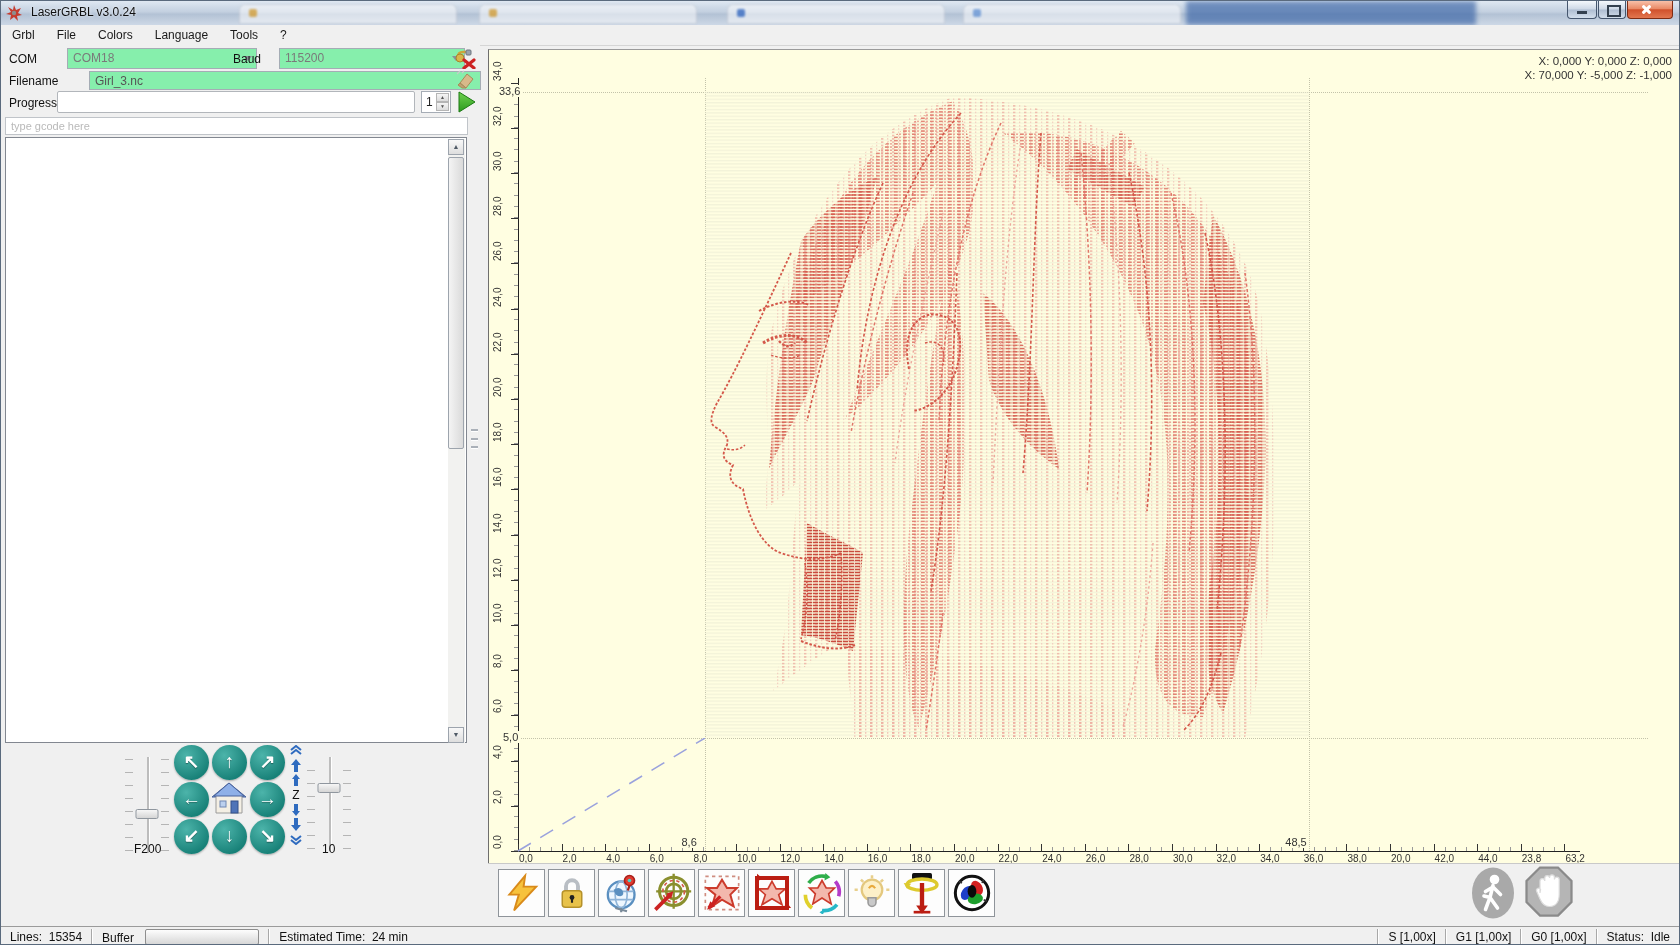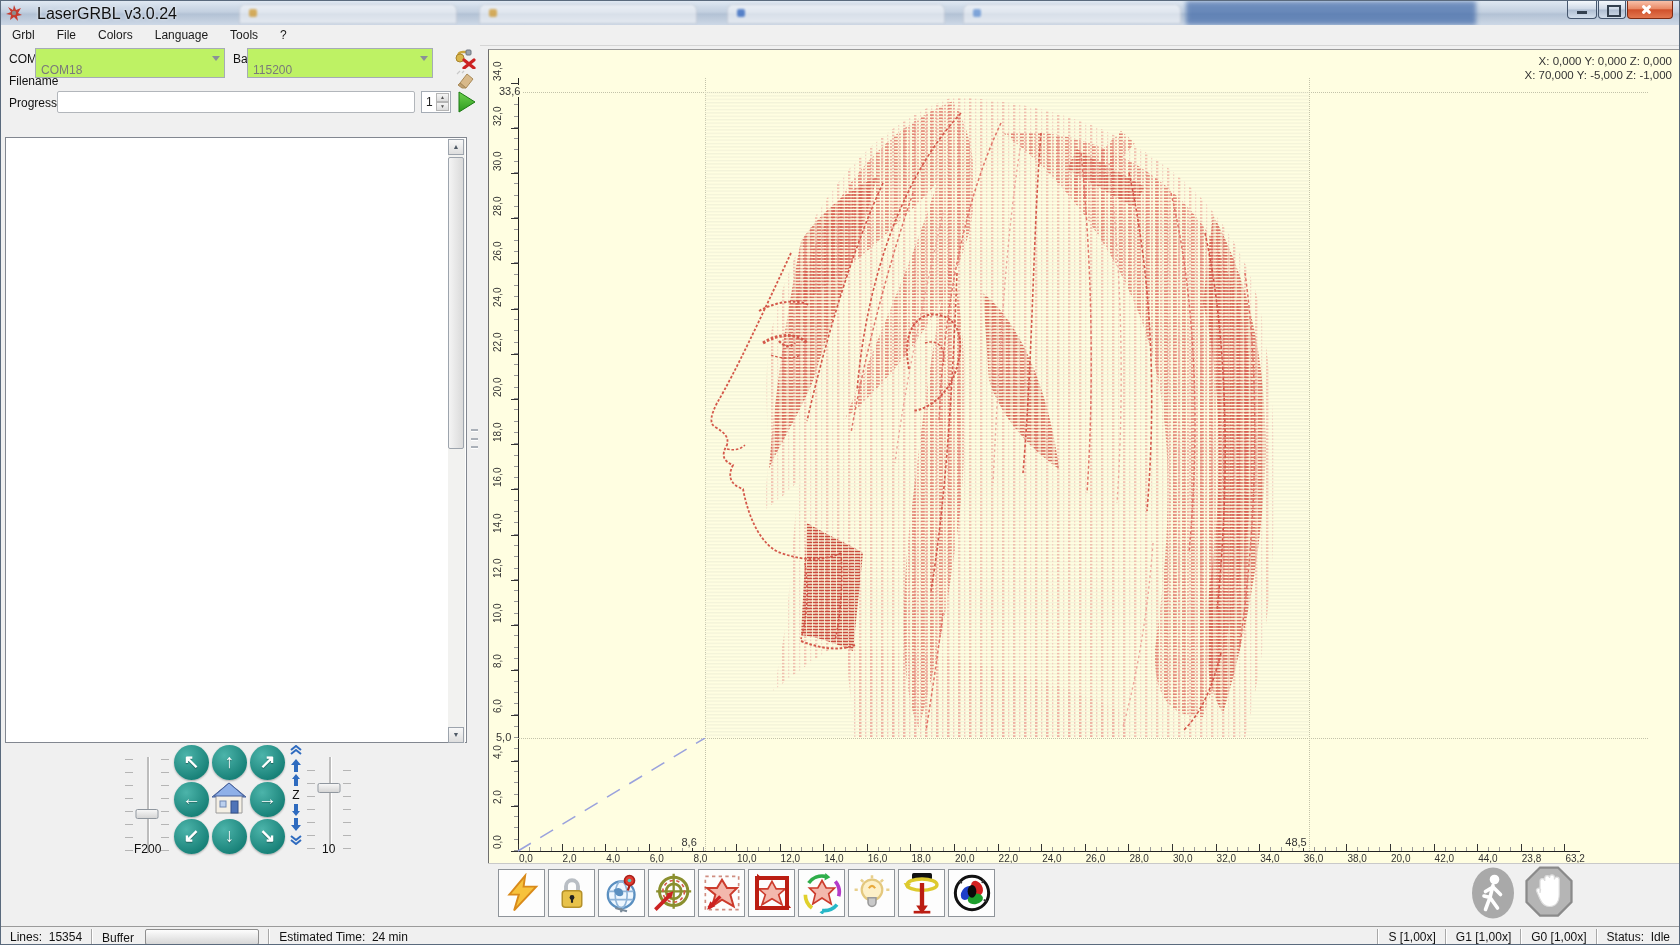--- a/index.html
+++ b/index.html
@@ -9,41 +9,41 @@
   
   .titlebar{position:absolute;left:0;top:0;width:100%;height:24px;
     background:linear-gradient(180deg,#dfe8f2 0%,#c3d0e0 45%,#b3c2d5 55%,#cdd8e6 100%);
     border-bottom:1px solid #8fa0b5;overflow:hidden;}
   .ghosts{position:absolute;inset:0;filter:blur(1.2px);opacity:.8;}
   .ghost-tab{position:absolute;top:3px;height:18px;border-radius:6px 6px 0 0;
     background:rgba(255,255,255,.62);border:1px solid rgba(160,170,185,.5);}
   .ghost-dot{position:absolute;top:8px;width:8px;height:8px;border-radius:2px;}
   .ghost-blue{position:absolute;top:0;height:24px;background:rgba(52,96,164,.8);filter:blur(2px);}
   .app-icon{position:absolute;left:5px;top:4px;width:16px;height:16px;}
-  .title-text{position:absolute;left:36px;top:4px;font-size:16px;color:#101010;
+  .title-text{position:absolute;left:30px;top:4px;font-size:12px;color:#101010;
     text-shadow:0 0 3px rgba(255,255,255,.9);}
   .winbtns{position:absolute;right:6px;top:0;display:flex;}
   .winbtn{height:18px;border:1px solid #45566e;border-top:none;box-sizing:border-box;
     border-radius:0 0 4px 4px;margin-left:1px;position:relative;
     background:linear-gradient(180deg,#f4f8fc 0%,#cdd8e6 48%,#aebdd1 52%,#d3dfec 100%);}
   .winbtn.min{width:30px}.winbtn.max{width:28px}
   .winbtn.close{width:46px;background:linear-gradient(180deg,#f8c0a8 0%,#e98a67 45%,#d0512c 52%,#e2764f 100%);border-color:#7e2c14;}
   .glyph-min{position:absolute;left:9px;top:10px;width:10px;height:3px;background:#33404f;}
   .glyph-max{position:absolute;left:8px;top:4px;width:10px;height:8px;border:2px solid #33404f;}
   .glyph-x1,.glyph-x2{position:absolute;left:17px;top:3px;width:3px;height:11px;background:#fff;border-radius:1px;}
   .glyph-x1{transform:rotate(45deg)}.glyph-x2{transform:rotate(-45deg)}
   
   .menubar{position:absolute;left:0;top:24px;width:100%;height:20px;background:#f0f0f0;
     border-bottom:1px solid #d5d5d5;display:flex;align-items:center;}
   .menu-item{padding:2px 11px;cursor:default;}
   
   .lpanel{position:absolute;left:0;top:44px;width:479px;height:881px;background:#f0f0f0;}
   .lbl{position:absolute;color:#111;}
-  .field{position:absolute;box-sizing:border-box;border:1px solid #a5acb5;background:#bef264;
-    color:#7a7a7a;padding:14px 5px;height:21px;}
+  .field{position:absolute;box-sizing:border-box;border:1px solid #a5acb5;background:#86efac;
+    color:#7a7a7a;padding:2px 5px;height:21px;margin-left:32px;}
   .dd-arrow{position:absolute;right:4px;top:7px;width:0;height:0;
     border-left:4px solid transparent;border-right:4px solid transparent;border-top:5px solid #8a9097;}
   .progressbar{position:absolute;box-sizing:border-box;border:1px solid #b2b6bb;background:#fff;border-radius:2px;}
   .spinner{position:absolute;box-sizing:border-box;border:1px solid #a5acb5;background:#fff;color:#222;}
   .spin-val{position:absolute;left:4px;top:3px;}
   .spin-btn{position:absolute;right:1px;width:13px;height:9px;background:linear-gradient(180deg,#f5f5f5,#dcdcdc);
     border:1px solid #b5b5b5;box-sizing:border-box;font-size:5px;color:#555;text-align:center;line-height:7px;}
   .gcode-input{position:absolute;box-sizing:border-box;border:1px solid #c0c4c9;background:#fff;
     font-family:"Liberation Sans",sans-serif;font-size:11px;padding:2px 5px;color:#333;height:18px;}
   .gcode-input::placeholder{color:#b9b9b9;}
@@ -166,20 +166,23 @@
       <i class="dd-arrow"></i>
     </div>
     <svg style="position:absolute;left:453px;top:2px" width="22" height="22" viewBox="0 0 22 22">
       <path d="M4,10 q0,-5 5,-5 l5,0" fill="none" stroke="#caa43c" stroke-width="2.5"></path>
       <rect x="12" y="3" width="5" height="5" rx="1" fill="#9aa3ad" stroke="#6d757e"></rect>
       <circle cx="6" cy="11" r="4" fill="#d9b54a" stroke="#a8842c"></circle>
       <path d="M10,13 L20,21 M20,13 L10,21" stroke="#cc2222" stroke-width="3.2" stroke-linecap="round"></path>
     </svg>
 
     <span class="lbl" style="left:8px;top:29px">Filename</span>
+    <div class="field" style="left:56px;top:26px;width:392px;height:19px;color:#555">
+      <span>Girl_3.nc</span>
+    </div>
     <svg style="position:absolute;left:455px;top:25px" width="20" height="20" viewBox="0 0 20 20">
       <polygon points="4,13 11,4 17,9 10,18" fill="#d8b98a" stroke="#a98a58"></polygon>
       <polygon points="4,13 10,18 6,18 2,15" fill="#bfa071" stroke="#a98a58"></polygon>
       <path d="M1,4 L4,1 M6,3 L8,1" stroke="#c9c9c9" stroke-width="1.2"></path>
     </svg>
 
     <span class="lbl" style="left:8px;top:51px">Progress</span>
     <div class="progressbar" style="left:56px;top:46px;width:358px;height:22px"></div>
     <div class="spinner" style="left:420px;top:46px;width:30px;height:22px">
       <span class="spin-val">1</span>
@@ -189,20 +192,21 @@
     <svg style="position:absolute;left:456px;top:46px" width="20" height="22" viewBox="0 0 20 22">
       <defs>
           <linearGradient id="pg" x1="0" y1="0" x2="0" y2="1">
         <stop offset="0" stop-color="#6fd24f"></stop>
             <stop offset="1" stop-color="#2c9a1f"></stop>
           </linearGradient>
         </defs>
       <polygon points="2,1 18,11 2,21" fill="url(#pg)" stroke="#1d7a14"></polygon>
     </svg>
 
+    <input class="gcode-input" style="left: 4px; top: 72px; width: 463px;" placeholder="type gcode here">
 
     <div class="logarea">
       <div class="sb">
         <div class="sb-btn" style="top:0">▲</div>
         <div class="sb-thumb" style="top:18px;height:292px"></div>
         <div class="sb-btn" style="bottom:0">▼</div>
       </div>
     </div>
     <div class="splitter-grip" style="left:470px;top:384px">
       <i></i>
@@ -364,21 +368,21 @@
         <span class="ytl" style="top: 75.8px;">32,0</span>
         <span class="ytm" style="top: 32.6px;"></span>
         <span class="ytl" style="top: 30.6px;">34,0</span>
       </div>
 
     <div class="bound-v" style="left: 216.48px;"></div>
     <div class="bound-v" style="left: 820.34px;"></div>
     <div class="bound-h" style="top: 41.64px;"></div>
     <div class="bound-h" style="top: 688px;"></div>
     <span class="bound-lbl" style="left: 8px; top: 34.64px;">33,6</span>
-    <span class="bound-lbl" style="left: 5px; top: 681px;">5,0</span>
+    <span class="bound-lbl" style="left: 12px; top: 681px;">5,0</span>
     <span class="bound-lbl" style="left: 190.48px; top: 786px;">8,6</span>
     <span class="bound-lbl" style="left: 794.34px; top: 786px;">48,5</span>
 
     <svg class="rapid-svg" viewBox="0 0 190 114">
       <line x1="0" y1="113" x2="187" y2="0" stroke="#9aa2dd" stroke-width="1.5" stroke-dasharray="15 11"></line>
     </svg>
 
     <svg class="girl-svg" viewBox="0 0 604 647">
       <defs>
         <pattern id="pbg" width="10" height="3.4" patternUnits="userSpaceOnUse">

